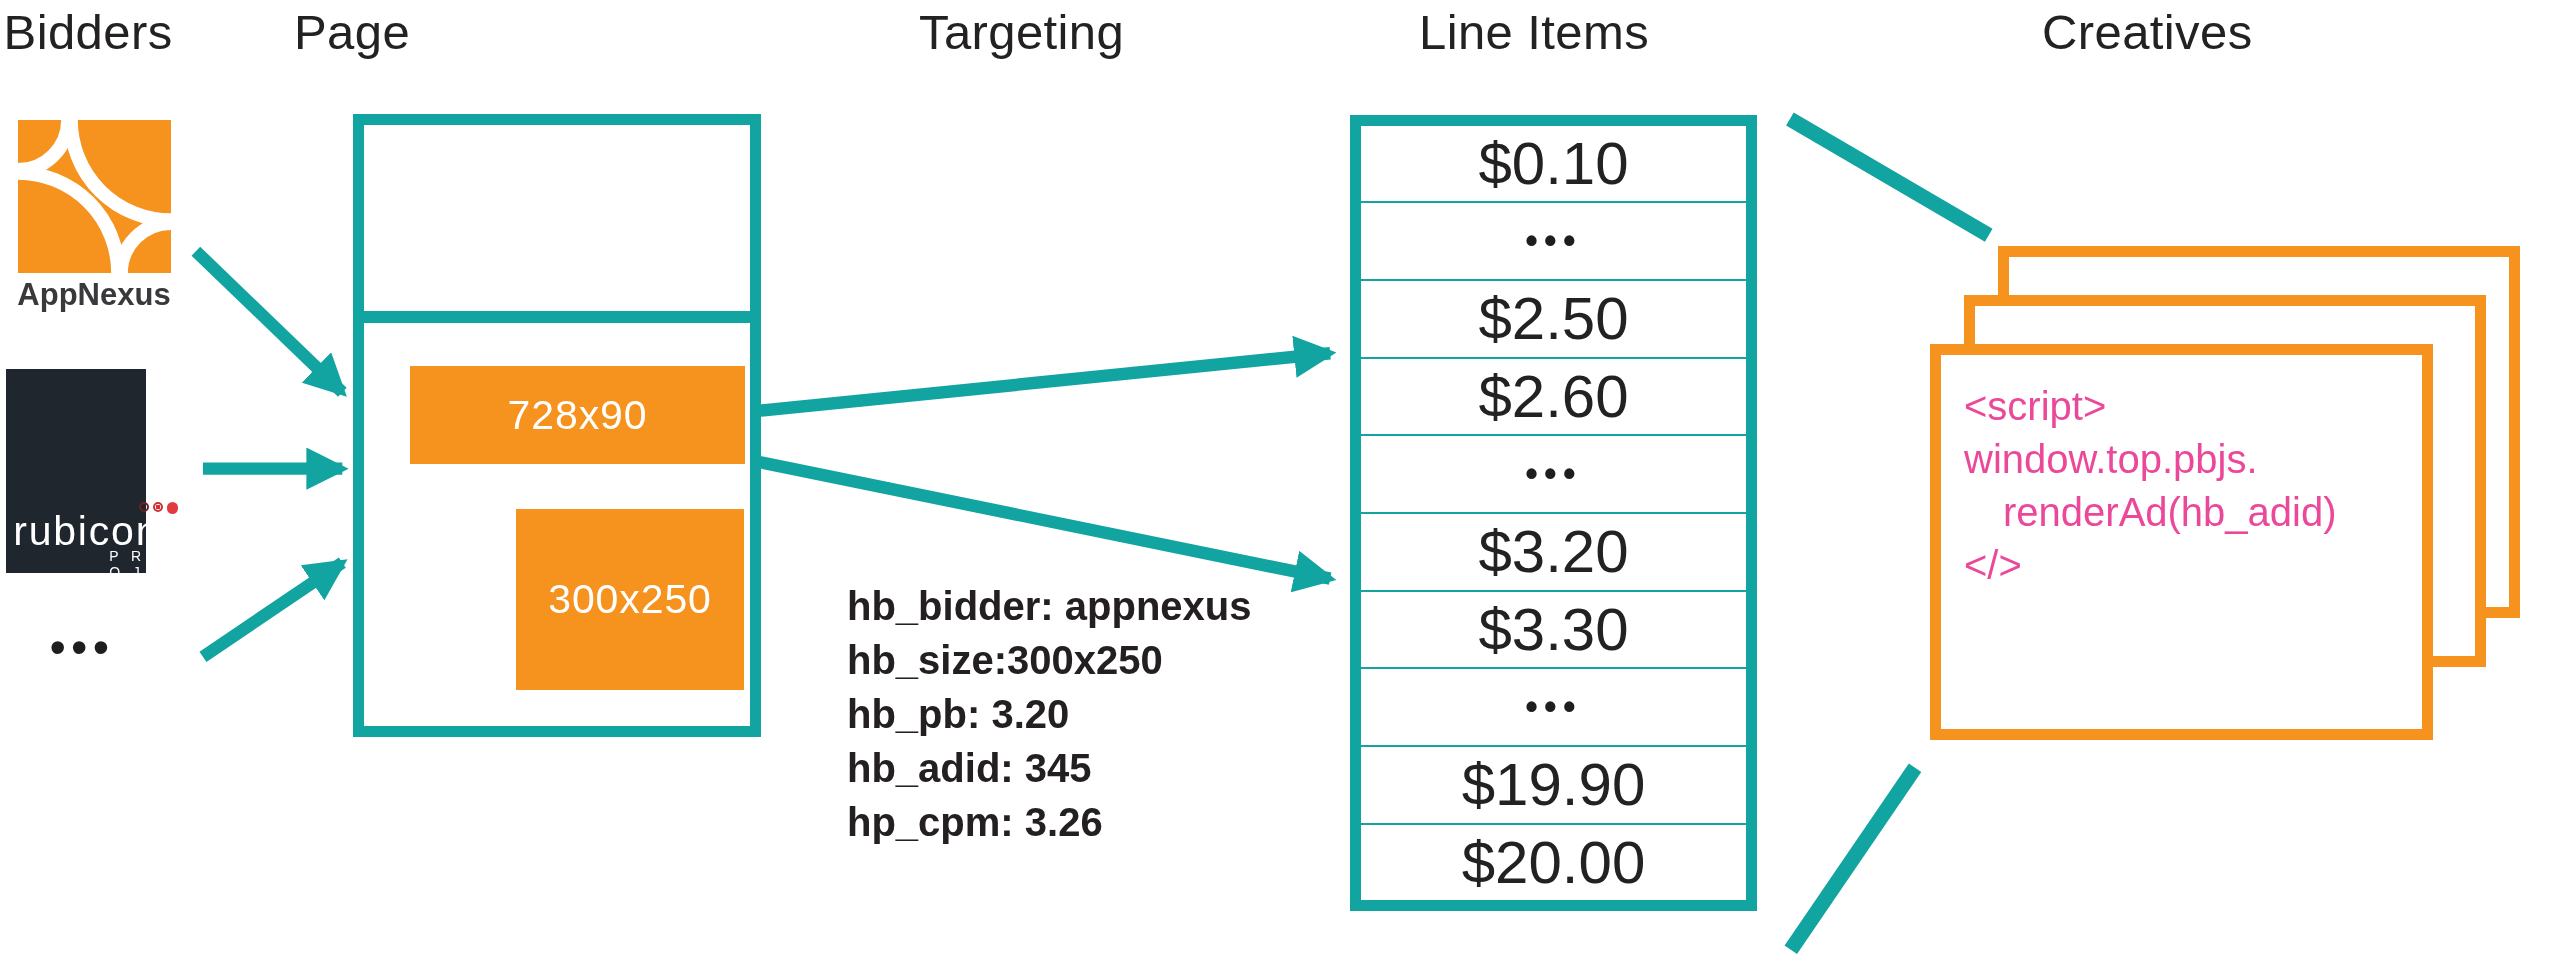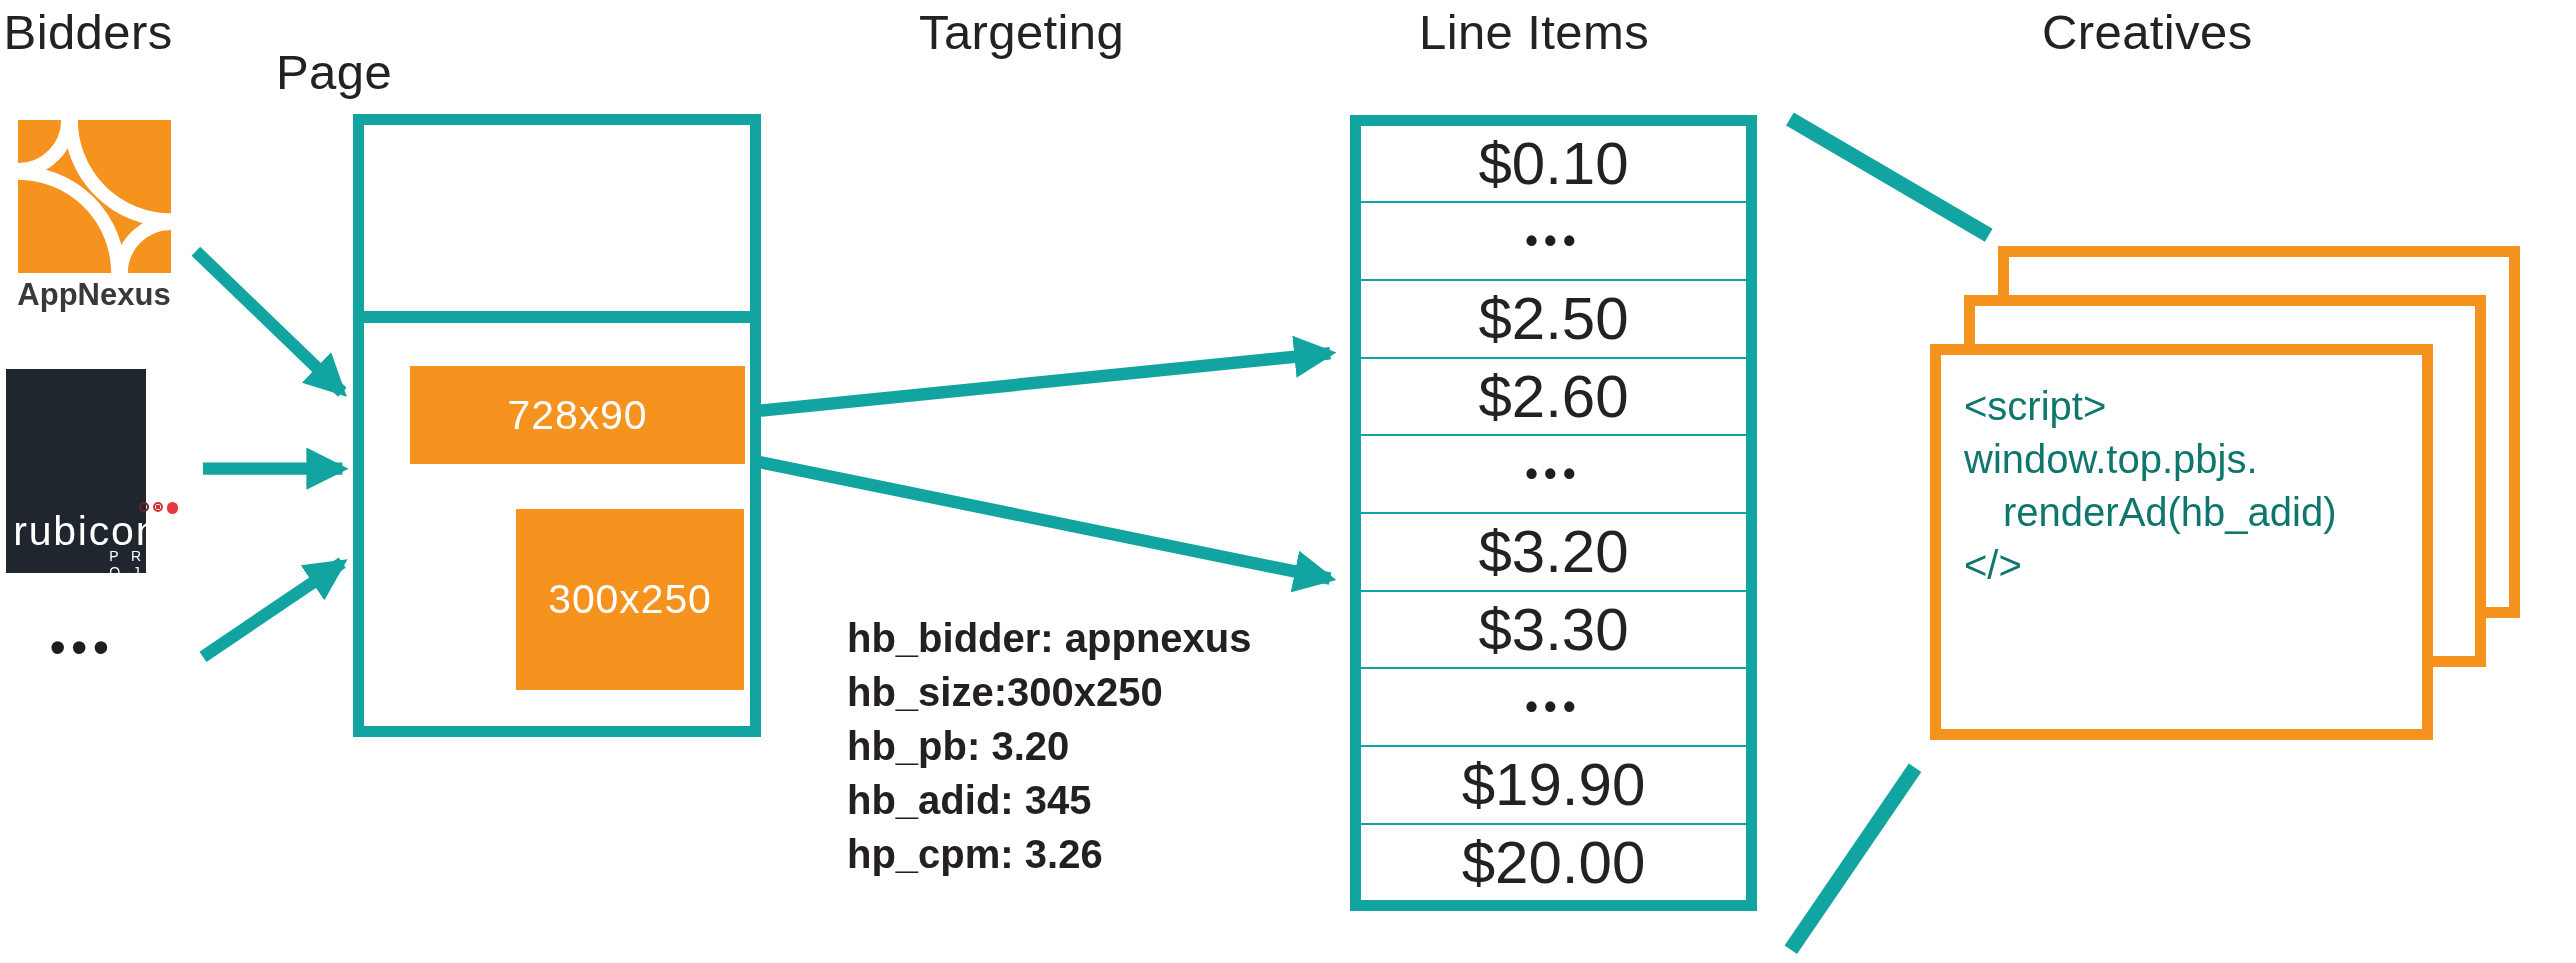--- a/index.html
+++ b/index.html
@@ -35,50 +35,50 @@
   .page-box{position:absolute; left:353px; top:114px; width:408px; height:623px;
     border:11.5px solid #12a4a0; box-sizing:border-box; background:#fff;}
   .page-divider{position:absolute; left:0; right:0; top:186px; height:11.5px; background:#12a4a0;}
   .ad-slot{position:absolute; background:#f6921e; color:#ffffff; display:flex;
     align-items:center; justify-content:center; font-size:41px; letter-spacing:0.9px;margin-left:20px;}
   .slot-728{left:26px; top:241px; width:335px; height:98px;}
   .slot-300{left:132px; top:384px; width:228px; height:181px;}
   
   .targeting-block{position:absolute; font-size:40px; font-weight:bold; color:#242022;}
   .targeting-1{left:848px; top:112px;}
-  .targeting-2{left:847px; top:611px;}
+  .targeting-2{left:847px; top:579px;}
   .t-line{height:54px; line-height:54px; white-space:nowrap;}
   
   .line-items-table{position:absolute; left:1350px; top:115px; width:407px; height:796px;
     background:#12a4a0; box-sizing:border-box; padding:10.7px; display:flex;
     flex-direction:column; gap:2px;}
   .li-row{flex:1; background:#ffffff; display:flex; align-items:center; justify-content:center;
     font-size:60px; color:#232122;}
   .li-row.dots{font-size:36px; font-weight:bold; letter-spacing:6.2px; color:#1e1e1e;}
   
   .creative-card{position:absolute; border:11.5px solid #f6921e; background:#ffffff;
     box-sizing:border-box;}
   .card-back{left:1998px; top:246px; width:522px; height:372px;}
   .card-mid{left:1964px; top:295px; width:522px; height:372px;}
   .card-front{left:1930px; top:344px; width:503px; height:396px;}
-  .creative-code{position:absolute; left:1964px; top:380px; font-size:40px; color:#0f766e;}
+  .creative-code{position:absolute; left:1964px; top:380px; font-size:40px; color:#ec4899;}
   .code-line{height:53px; line-height:53px; white-space:nowrap;}
   .code-indent{padding-left:39px;}
   
   .wires{position:absolute; left:0; top:0; pointer-events:none;}
   .wire{stroke:#12a4a0; stroke-width:14; fill:none;}
   .wire-thick{stroke:#12a4a0; stroke-width:17; fill:none;}
 </style>
 </head>
 <body>
 
 <div class="canvas">
 
   <div class="col-header" style="left:3.6px;">Bidders</div>
-  <div class="col-header" style="left:276px;margin-top:40px;">Page</div>
+  <div class="col-header" style="left:294px;">Page</div>
   <div class="col-header" style="left:919px;">Targeting</div>
   <div class="col-header" style="left:2042px;">Creatives</div>
   <div class="col-header" style="left:1419px;">Line Items</div>
 
   <svg class="appnexus-logo" viewBox="0 0 110 110" xmlns="http://www.w3.org/2000/svg">
     <rect x="0" y="0" width="110" height="110" fill="#f6921e"></rect>
     <g stroke="#ffffff" stroke-width="10" fill="none">
       <path d="M36,0 A36,36 0 0 1 0,36"></path>
       <path d="M38,0 A72,72 0 0 0 110,72"></path>
       <path d="M0,38 A72,72 0 0 1 72,110"></path>

